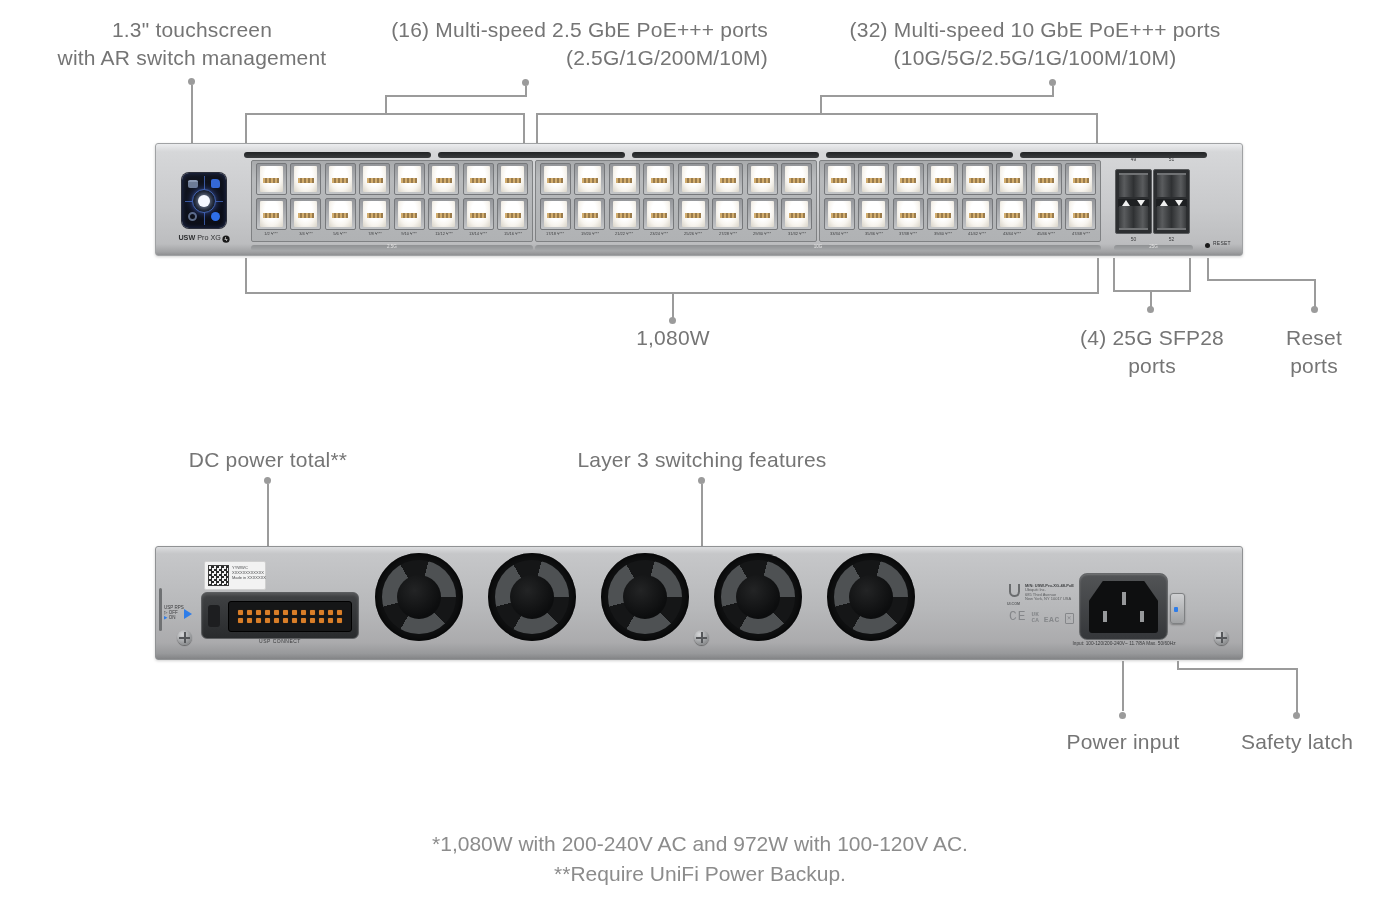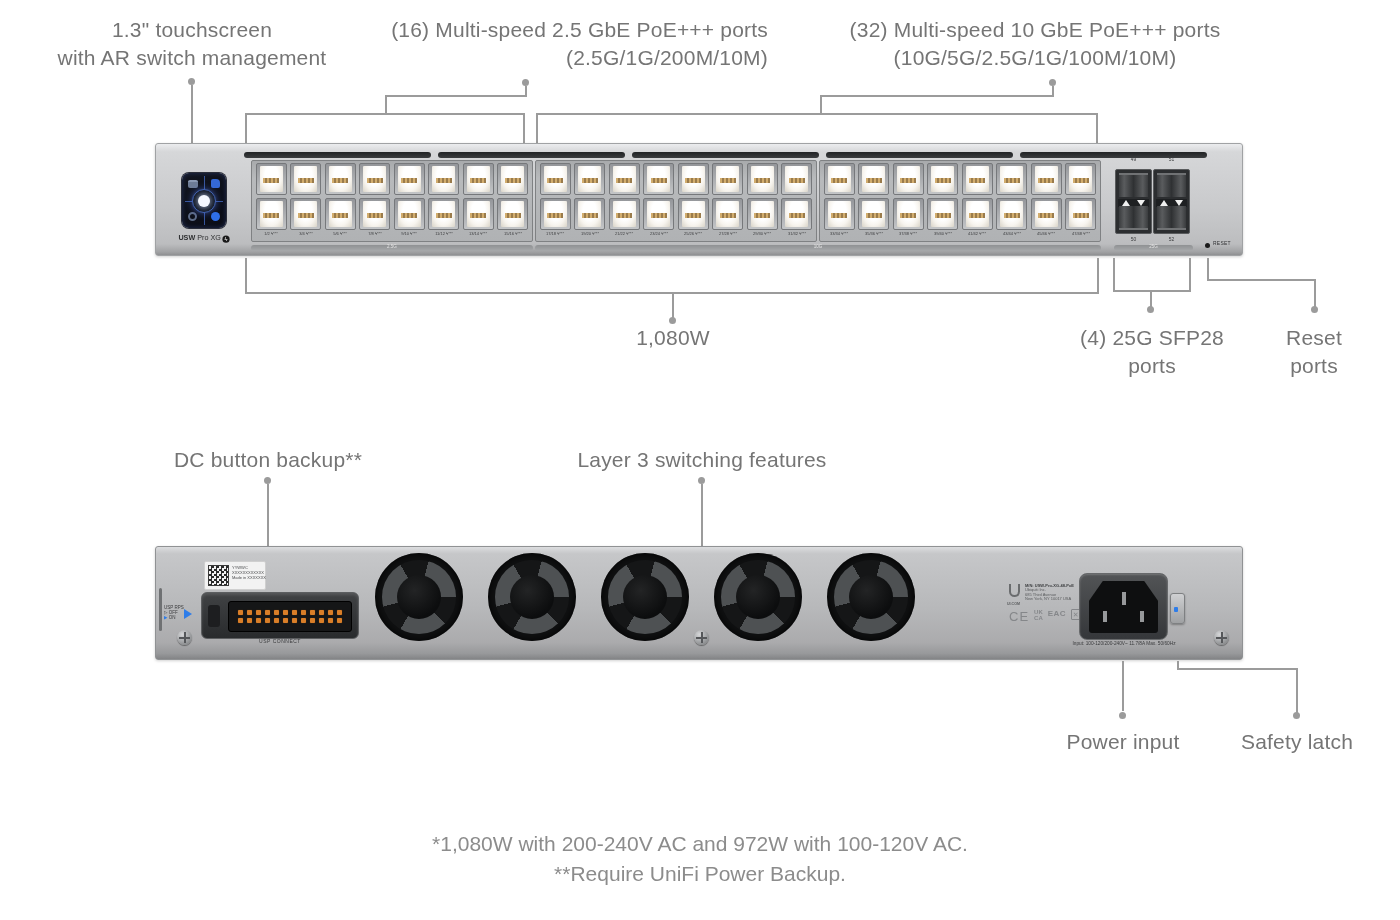--- a/index.html
+++ b/index.html
@@ -117,21 +117,21 @@
   .screw::before{content:"";position:absolute;left:2px;right:2px;top:6.5px;height:2px;background:#55575a;}
   .screw::after{content:"";position:absolute;top:2px;bottom:2px;left:6.5px;width:2px;background:#55575a;}
   .reg{position:absolute;left:851px;top:34px;width:240px;height:46px;}
   .u-logo{position:absolute;left:2px;top:3px;width:11px;height:13px;border:2.5px solid #6a6c6e;border-top:none;
           border-radius:0 0 7px 7px;}
   .reg-lines{position:absolute;left:18px;top:2px;transform:scale(.5);transform-origin:0 0;font-size:8px;
              line-height:9px;color:#5a5c5e;white-space:nowrap;width:260px;}
   .reg-lines .mn{font-weight:bold;color:#3f4143;}
   .reg-site{position:absolute;left:0px;top:21px;transform:scale(.45);transform-origin:0 0;font-size:8px;
             font-weight:bold;color:#5a5c5e;}
-  .marks{position:absolute;left:2px;top:28px;display:flex;align-items:flex-start;gap:5px;color:#7a7c7e;}
+  .marks{position:absolute;left:2px;top:28px;display:flex;align-items:flex-end;gap:5px;color:#7a7c7e;font-family:Liberation Mono, monospace;}
   .ce{font-size:13px;letter-spacing:1px;color:#85878a;}
   .ukca{display:flex;flex-direction:column;font-size:6px;line-height:6px;font-weight:bold;color:#85878a;}
   .eac{font-size:8px;font-weight:bold;color:#85878a;letter-spacing:.5px;}
   .weee{width:9px;height:11px;border:1px solid #85878a;border-radius:1px;position:relative;}
   .weee::before{content:"✕";position:absolute;left:0;top:0;width:100%;text-align:center;font-size:7px;line-height:9px;color:#85878a;}
   .inlet{position:absolute;left:923px;top:26px;width:89px;height:67px;border-radius:8px;border:1px solid #67696b;
          background:linear-gradient(180deg,#525456,#35373a);box-shadow:inset 0 1px 2px rgba(255,255,255,.2);}
   .inlet-face{position:absolute;left:9px;top:7px;width:69px;height:52px;background:#0e0f10;border-radius:3px;
               clip-path:polygon(20% 0,80% 0,100% 38%,100% 100%,0 100%,0 38%);}
   .inlet-pin-e{position:absolute;left:50%;top:11px;transform:translateX(-50%);width:4px;height:13px;background:#97999b;}
@@ -484,21 +484,21 @@
   </div>
   <div class="ann" style="left:1052px;top:324px;width:200px;">
     <div>(4) 25G SFP28</div>
     <div>ports</div>
   </div>
   <div class="ann" style="left:1234px;top:324px;width:160px;">
     <div>Reset</div>
     <div>ports</div>
   </div>
 
-  <div class="ann" style="left:118px;top:446px;width:300px;">DC button backup**</div>
+  <div class="ann" style="left:118px;top:446px;width:300px;">DC power total**</div>
   <div class="ann" style="left:552px;top:446px;width:300px;">Layer 3 switching features</div>
   <div class="dot" style="left:264px;top:477px;"></div>
   <div class="cl" style="left:267px;top:484px;width:2px;height:62px;"></div>
   <div class="dot" style="left:698px;top:477px;"></div>
   <div class="cl" style="left:701px;top:484px;width:2px;height:62px;"></div>
 
   <div class="dev" id="back">
     <div class="edge-slot"></div>
     <div class="usp-rps">
       <div>USP RPS</div>

